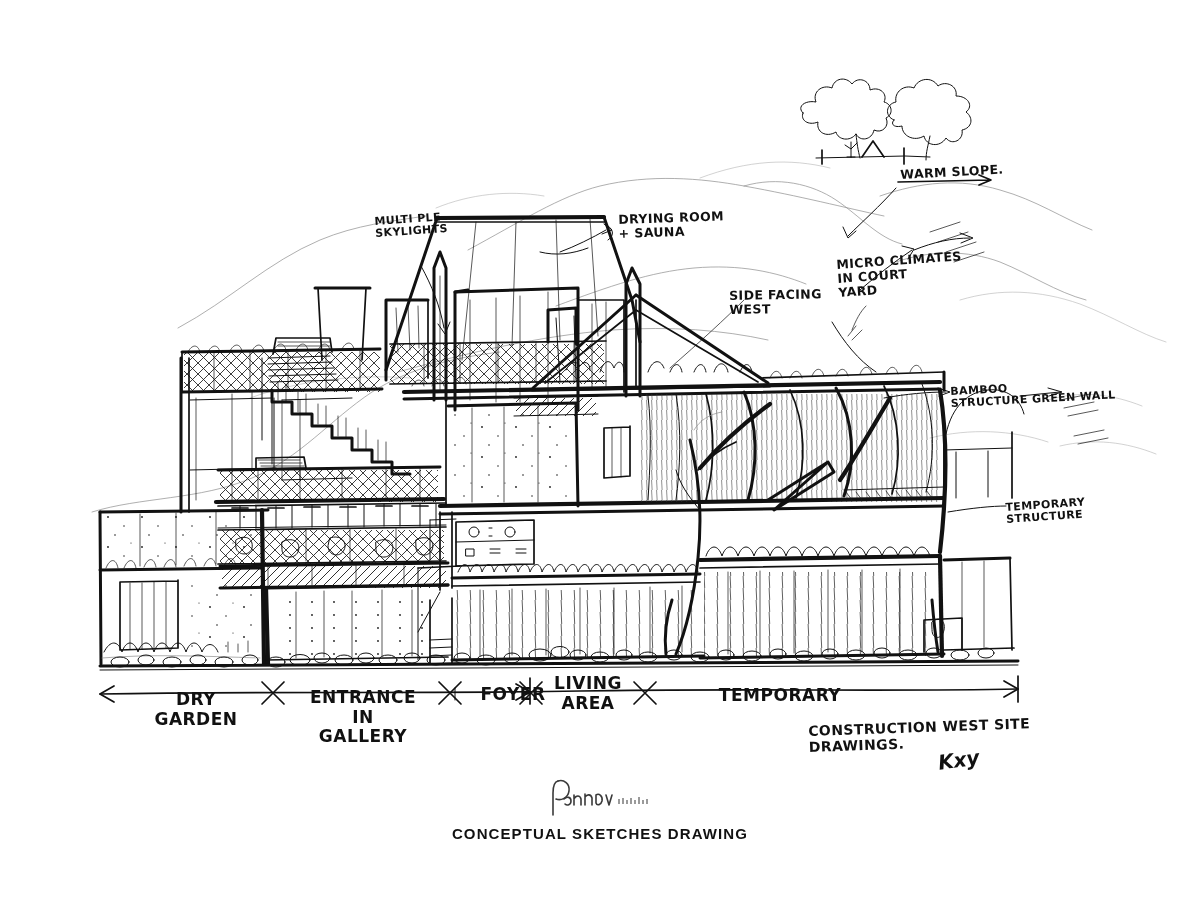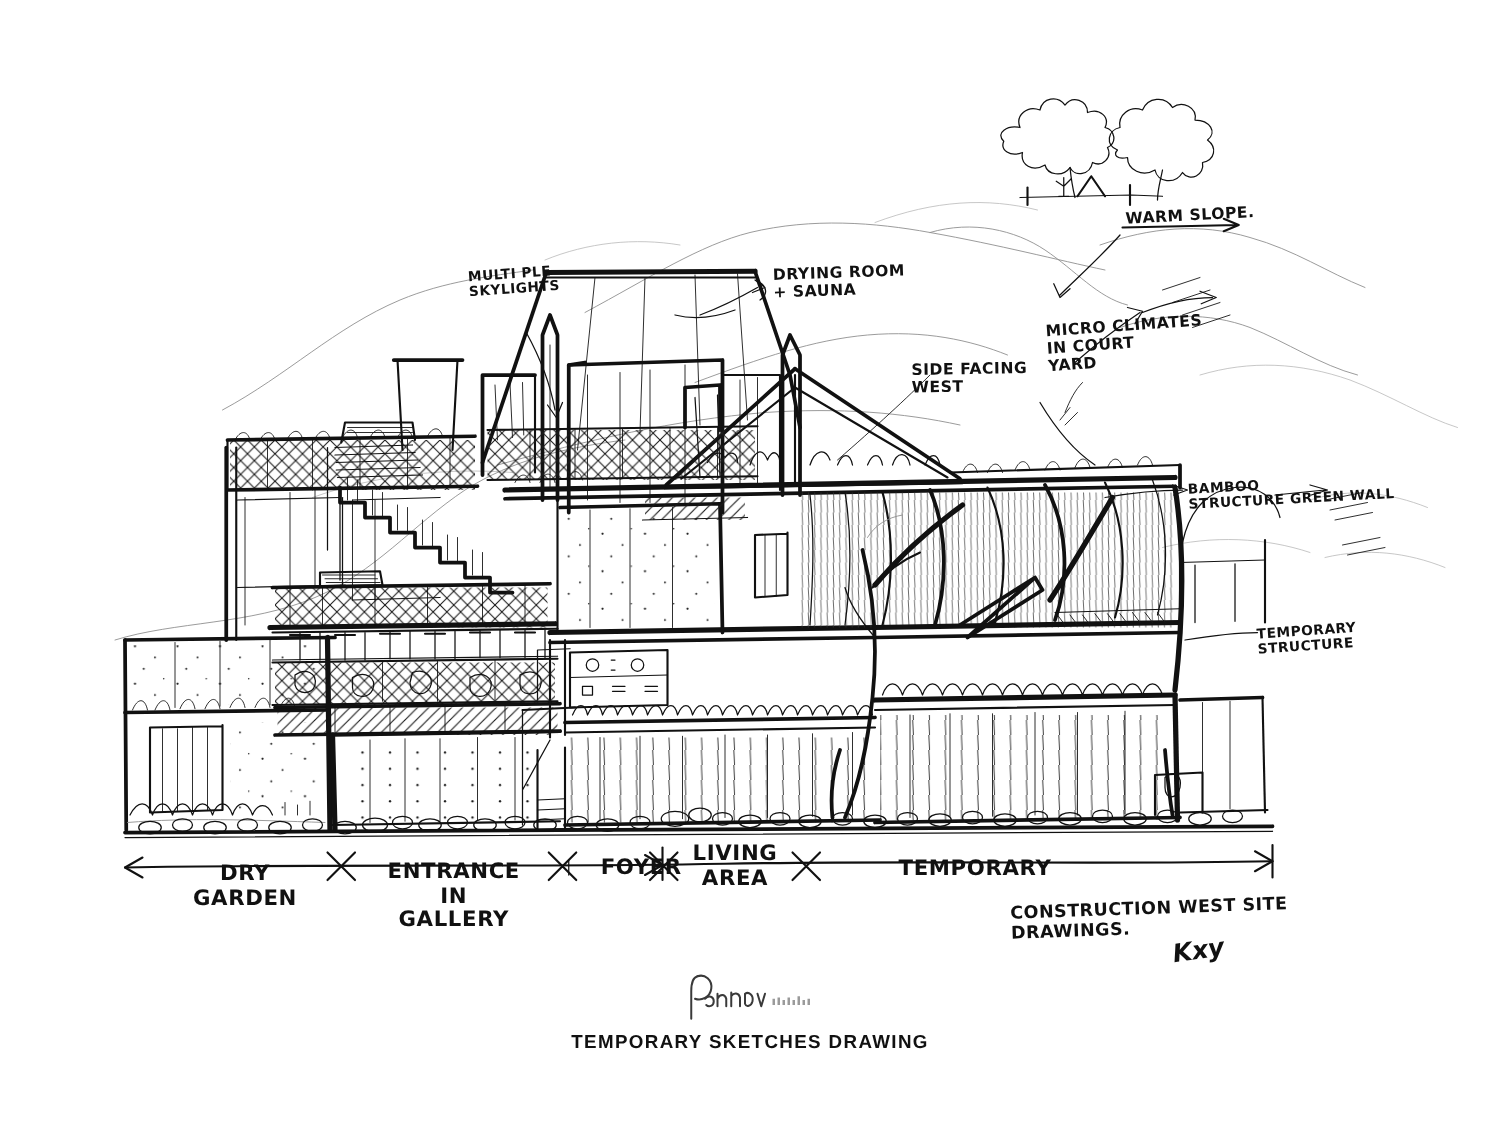--- a/index.html
+++ b/index.html
@@ -582,16 +582,16 @@
           <rect x="88" y="23" width="2" height="6"></rect>
           <rect x="92" y="25" width="2" height="4"></rect>
           <rect x="96" y="23" width="2" height="6"></rect>
           <rect x="100" y="25" width="2" height="4"></rect>
           <rect x="104" y="22" width="2" height="7"></rect>
           <rect x="108" y="25" width="2" height="4"></rect>
           <rect x="112" y="24" width="2" height="5"></rect>
         </g>
       </svg>
     </div>
-    <div id="subtitle">TEMPORARY SKETCHES DRAWING</div>
+    <div id="subtitle">CONCEPTUAL SKETCHES DRAWING</div>
   </div>
 
 </div>
 
 </body></html>

